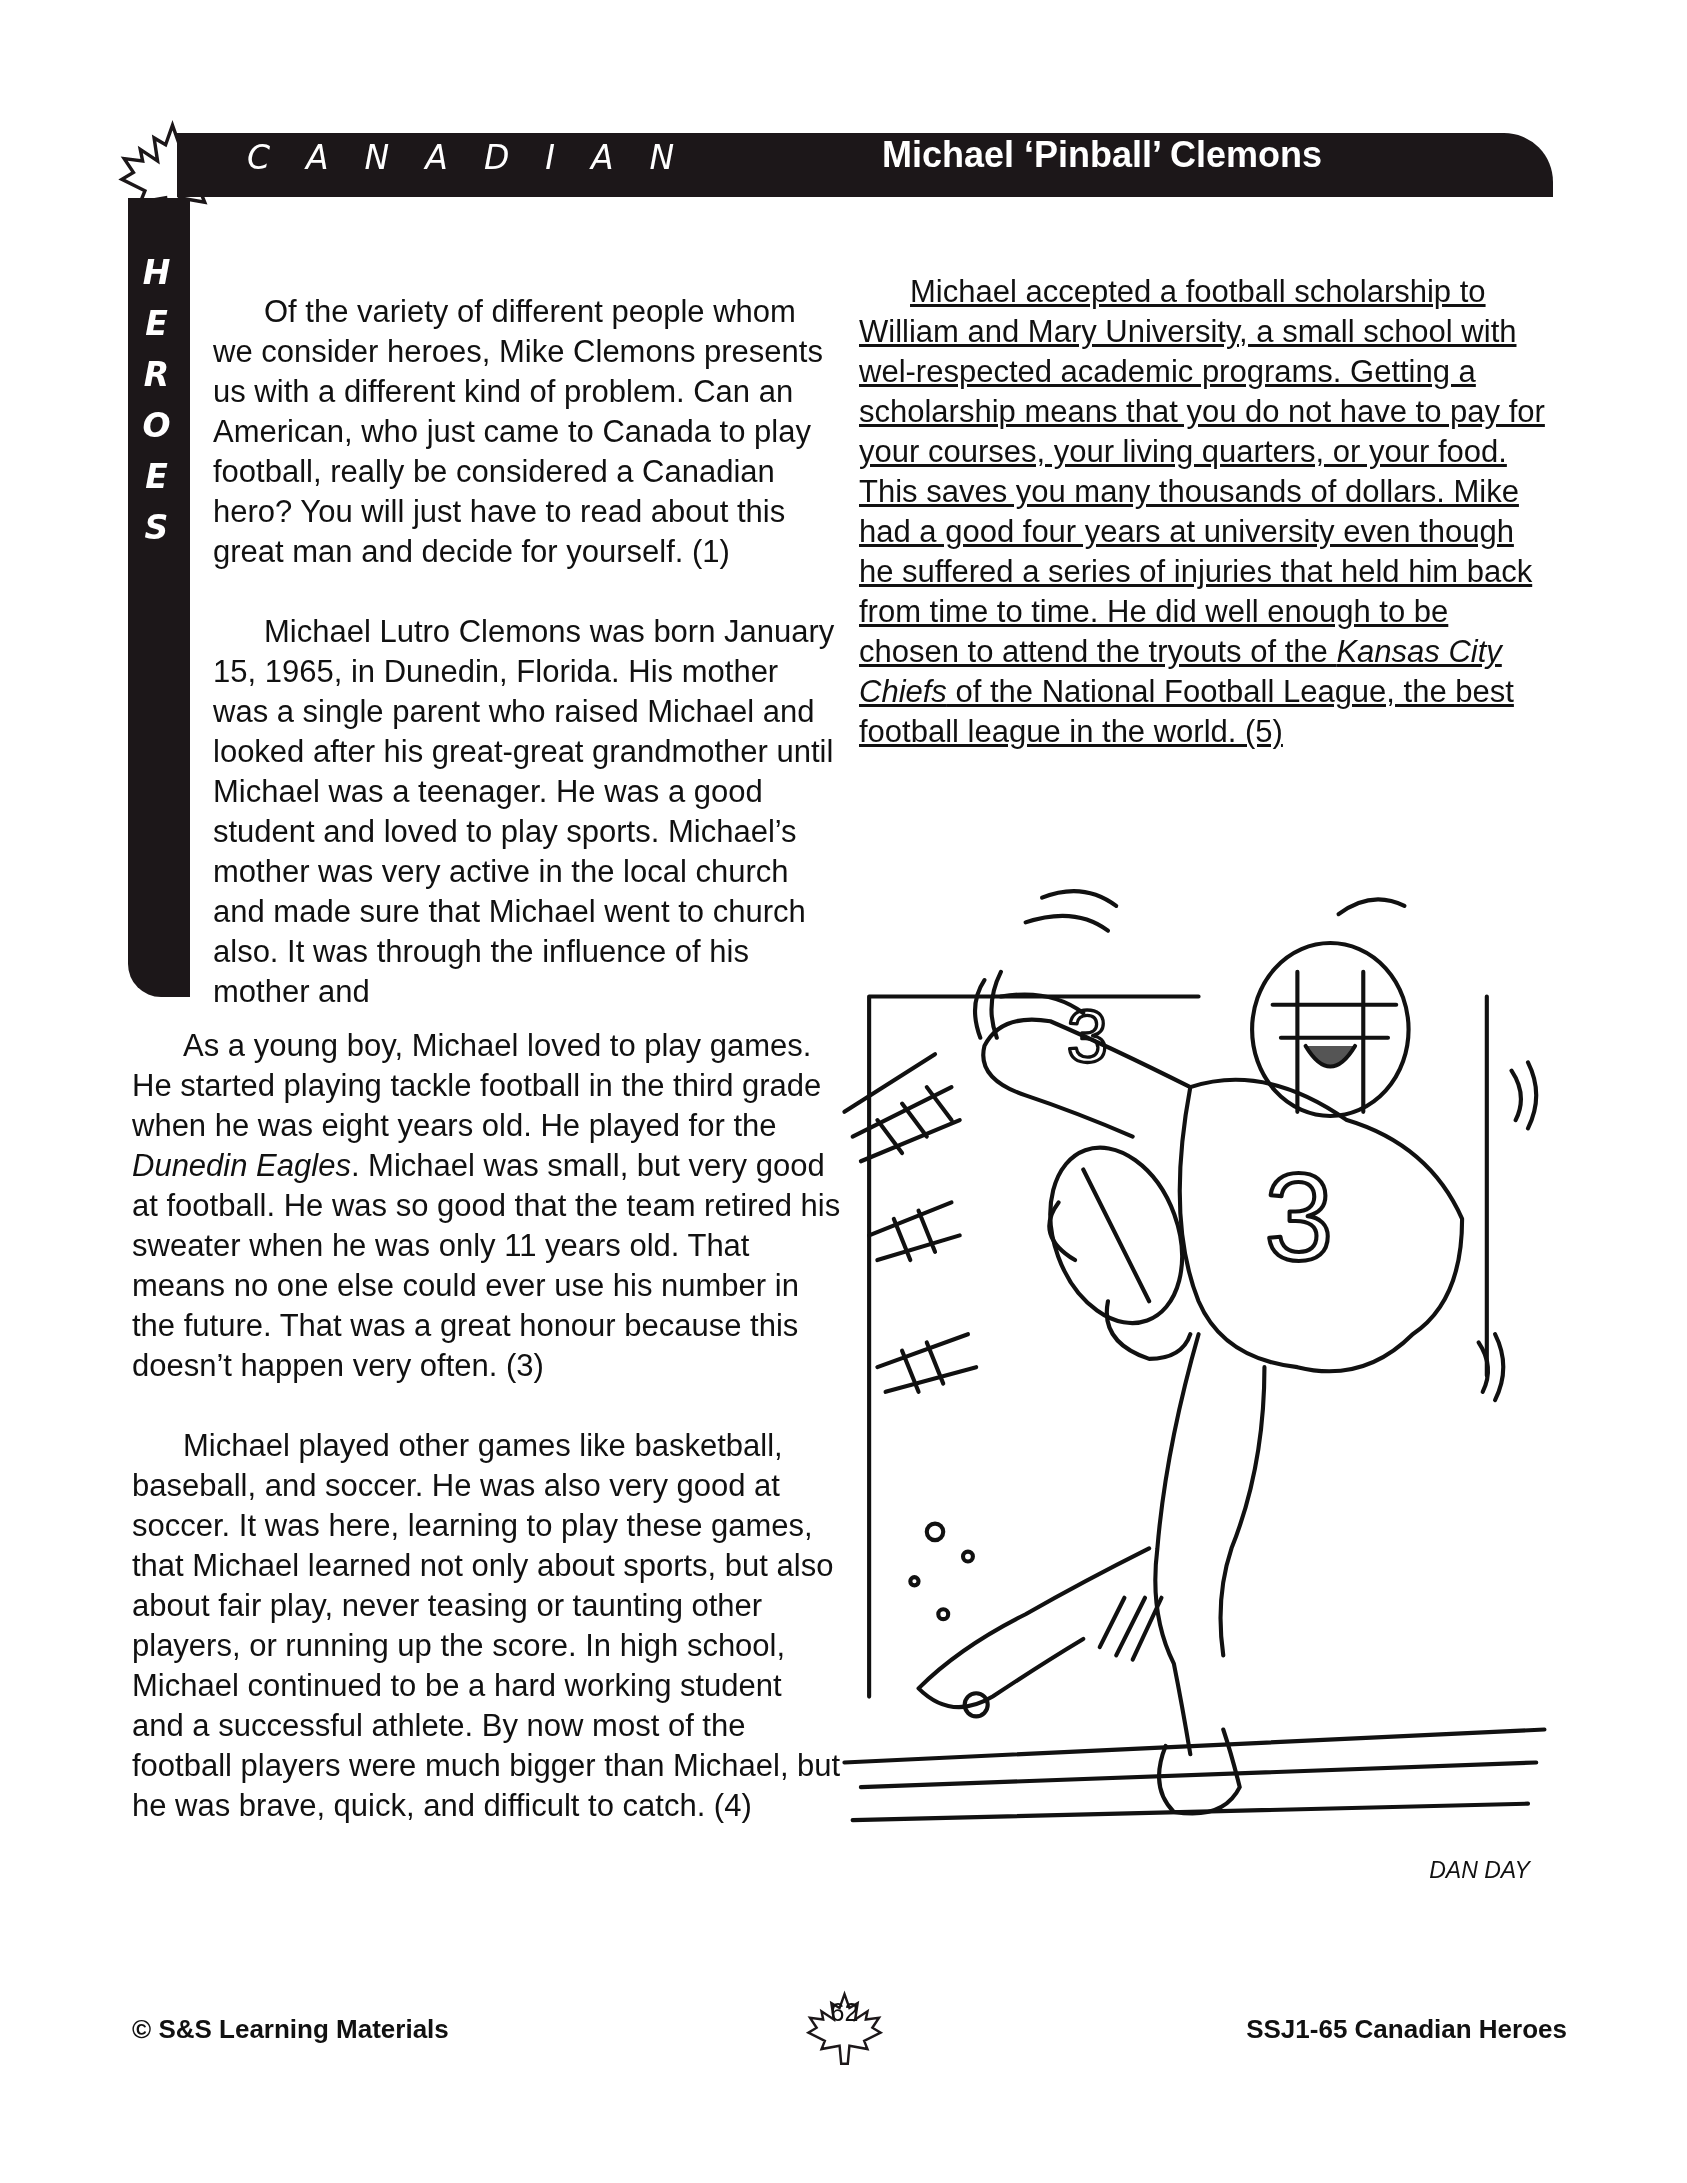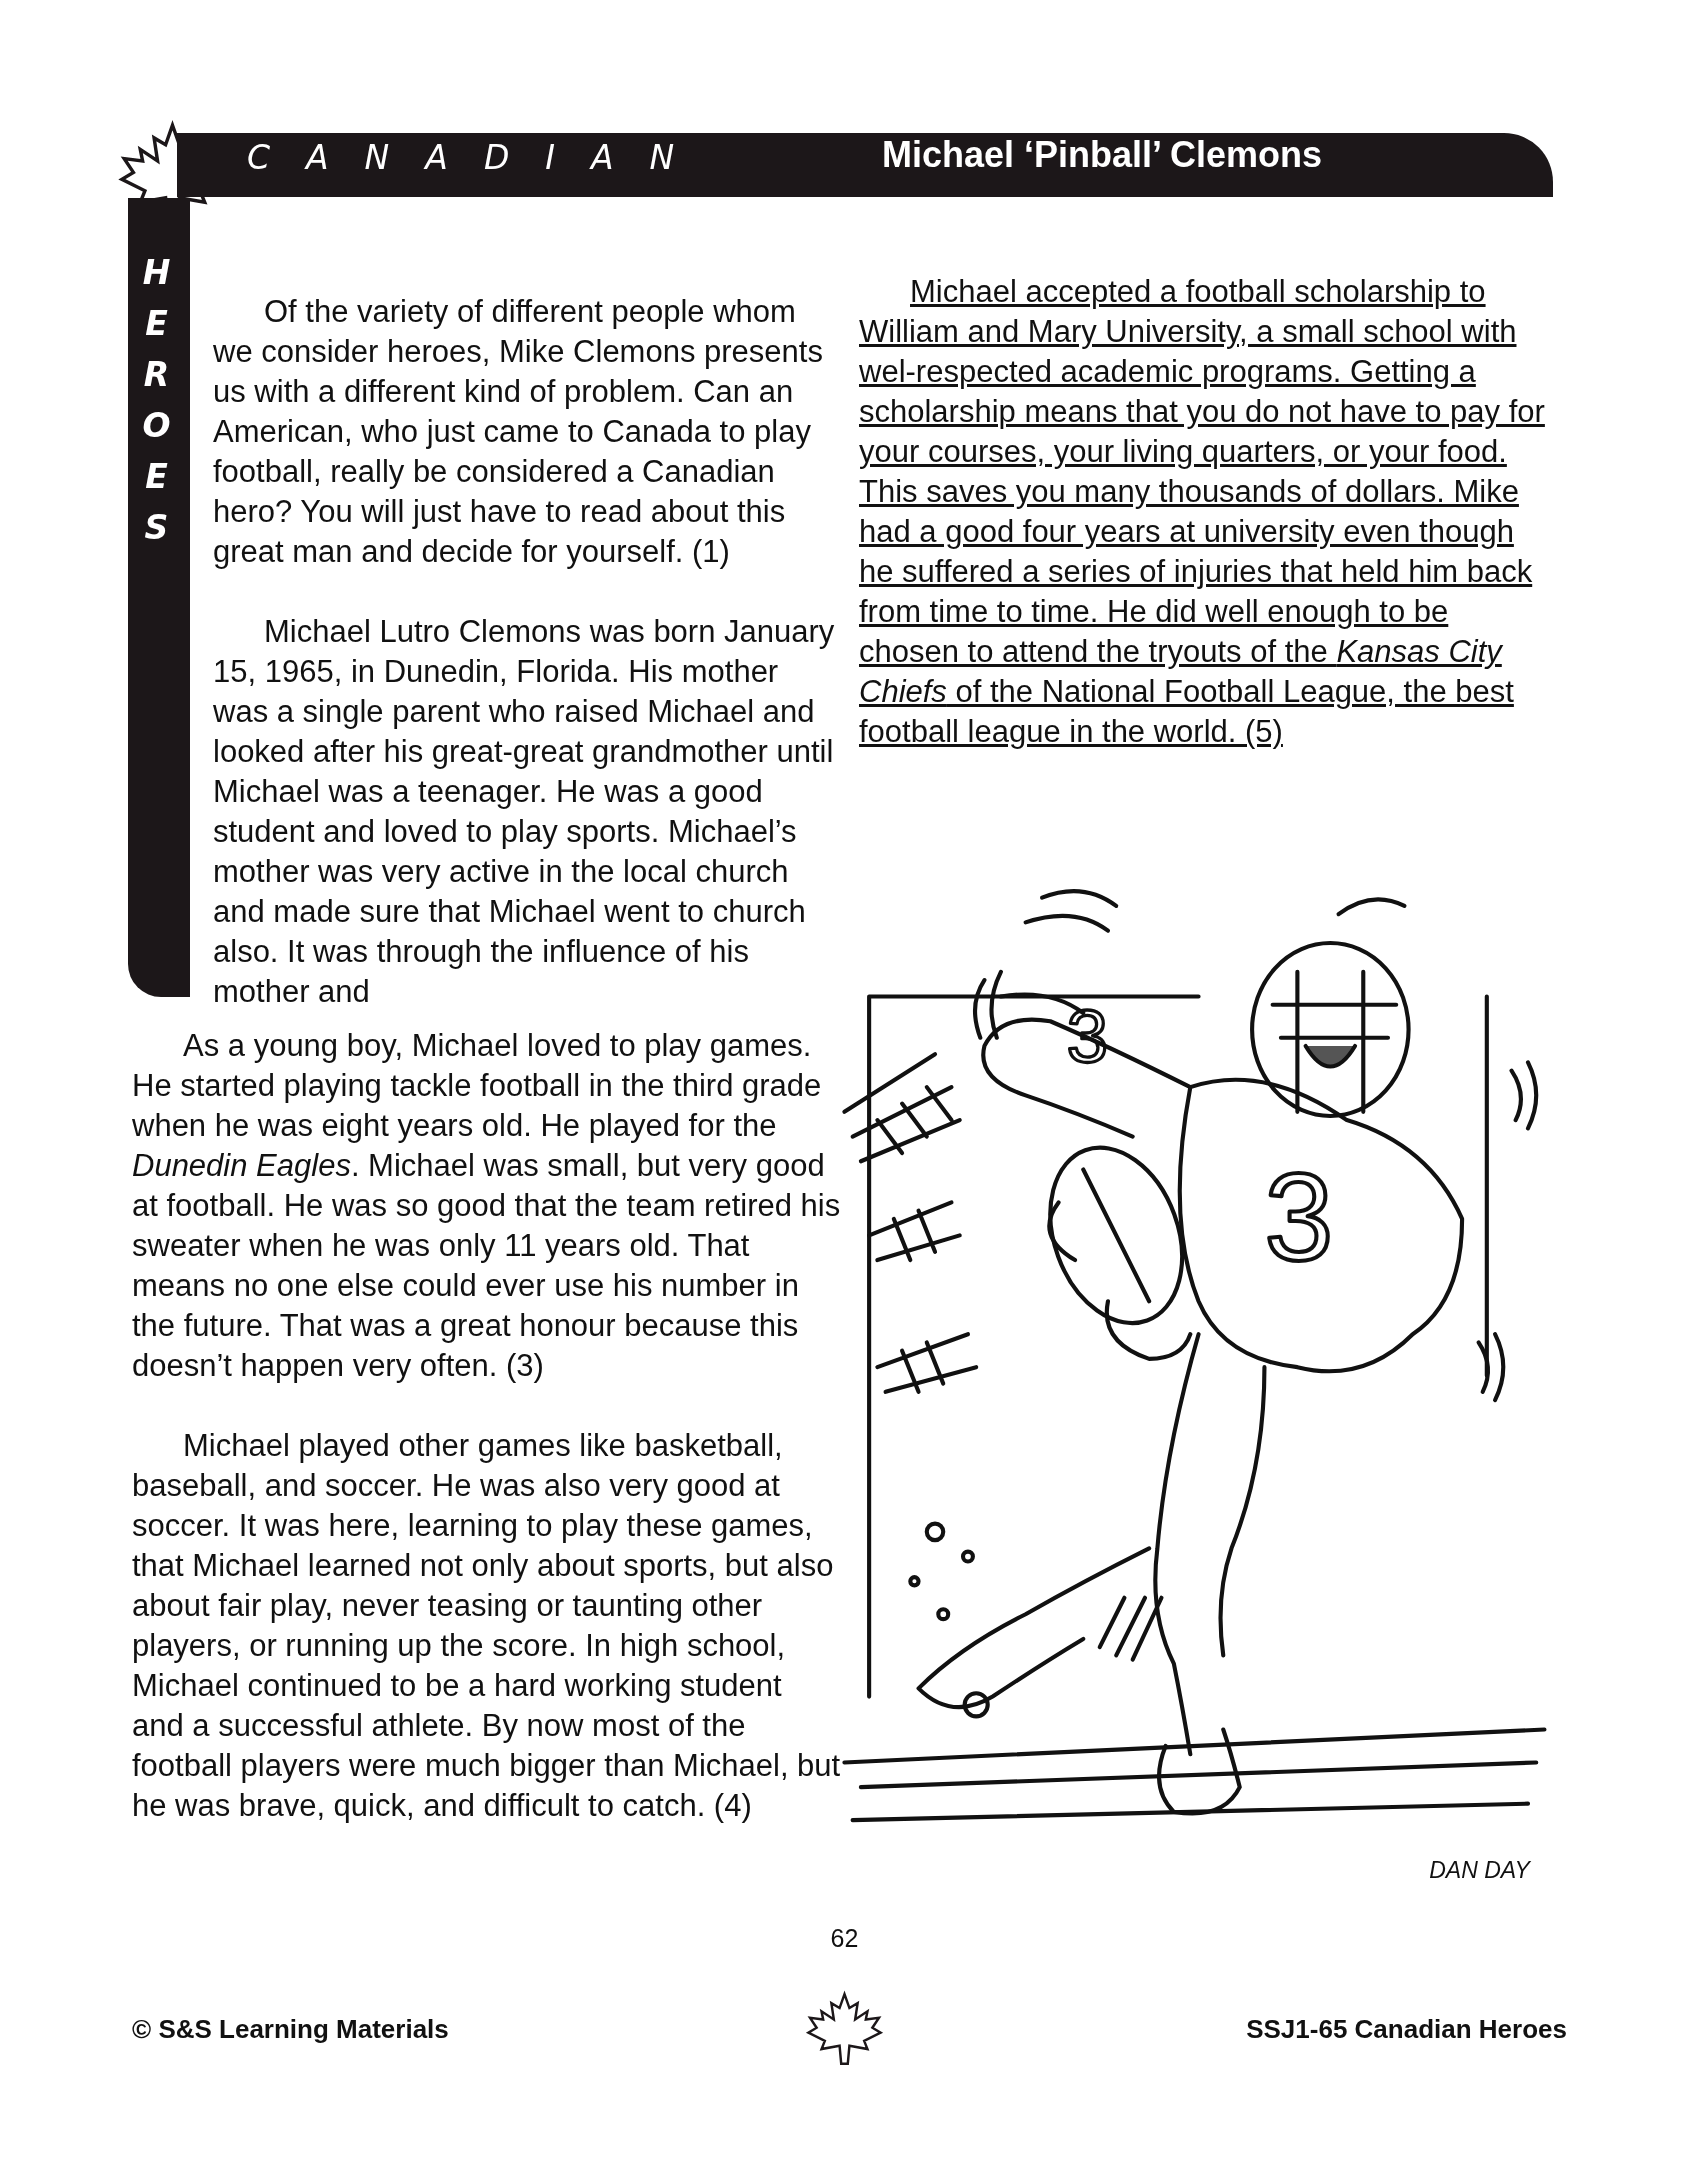--- a/index.html
+++ b/index.html
@@ -36,21 +36,21 @@
 
   
   .illustration { position: absolute; left: 836px; top: 873px; width: 721px; height: 1013px; }
 
   
   .footer { position: absolute; top: 2014px; font-family: Liberation Sans, sans-serif;
             font-weight: bold; font-size: 26px; }
   .footer-left { left: 132px; }
   .footer-right { right: 120px; text-align: center; }
   .page-leaf { position: absolute; left: 799px; top: 1990px; width: 91px; height: 82px; }
-  .page-num { position: absolute; left: 799px; top: 1924px; width: 91px; text-align: center;
+  .page-num { position: absolute; left: 799px; top: 1998px; width: 91px; text-align: center;
               font-size: 25px; font-family: "Liberation Sans", sans-serif; }
 </style>
 </head>
 <body>
 
 <svg class="leaf-top" viewBox="0 0 100 100">
   <path d="M50 5 L56 22 L66 16 L63 36 L78 26 L76 36 L92 34 L84 46 L94 52 L74 62 L78 72 L56 68 L54 90 L46 90 L44 68 L22 72 L26 62 L6 52 L16 46 L8 34 L24 36 L22 26 L37 36 L34 16 L44 22 Z" fill="#fff" stroke="#1c1719" stroke-width="3"></path>
 </svg>
 
 <div class="header-bar"></div>

